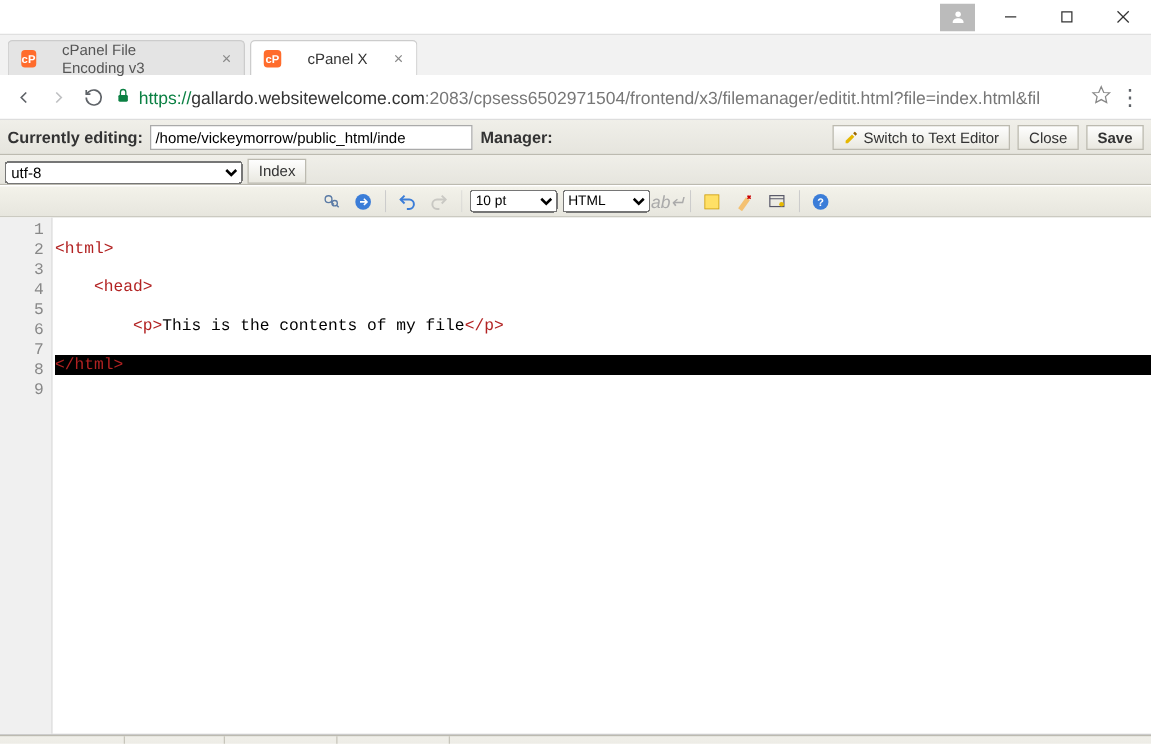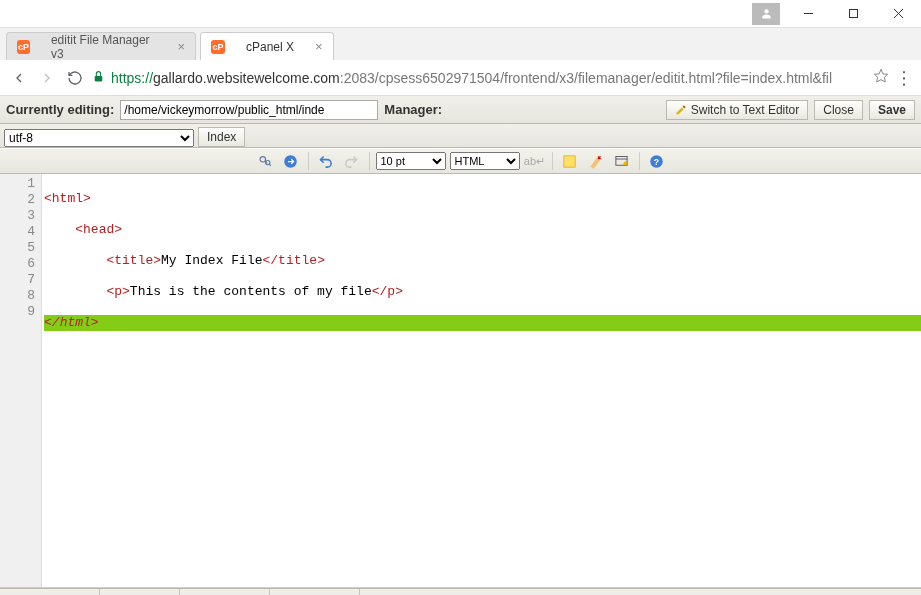--- a/index.html
+++ b/index.html
@@ -47,21 +47,21 @@
 .toolbar select { height: 18px; font-size: 11px; }
 .font-sel { width: 70px; }
 .syntax-sel { width: 70px; }
 
 
 .editor-wrap { display: flex; height: 414px; border-bottom: 1px solid #ccc; background:#fff; }
 .gutter { width: 42px; background: #f0f0f0; border-right: 1px solid #ddd; text-align: right; padding-right: 6px; font-family: "Courier New", monospace; font-size: 13px; color: #888; padding-top: 2px; }
 .gutter div { height: 16px; line-height: 16px; }
 .code { flex: 1; font-family: "Courier New", monospace; font-size: 13px; padding: 2px 0 0 2px; white-space: pre; }
 .code-line { height: 16px; line-height: 16px; }
-.code-line.active { background: #84cc16; font-style: italic; }
+.code-line.active { background: #000000; }
 .attrish { color: #b22222; }
 .txt { color: #000; }
 .ang { color: #b22222; }
 .slash { color: #b22222; }
 
 
 .status { height: 22px; background: linear-gradient(#f0efe9,#e6e5de); display:flex; align-items:center; border-top:1px solid #bcbab0; font-size:12px; color:#333;}
 .status .cell { padding: 0 8px; border-right: 1px solid #c7c5bb; height:100%; display:flex; align-items:center;}
 .status .cell.lbl { width: 100px; }
 .status .cell.val { width: 80px; border-right: 1px solid #c7c5bb; }
@@ -92,21 +92,21 @@
           <line x1="1" y1="1" x2="10" y2="10" stroke="#333" stroke-width="1"></line>
           <line x1="10" y1="1" x2="1" y2="10" stroke="#333" stroke-width="1"></line>
         </svg>
     </div>
   </div>
 </div>
 
 <div class="tabstrip">
   <div class="tab">
     <span class="favicon">cP</span>
-    <span>editit File Manager v3</span>
+    <span>cPanel File Encoding v3</span>
     <span class="close-x">×</span>
   </div>
   <div class="tab active">
     <span class="favicon">cP</span>
     <span>cPanel X</span>
     <span class="close-x">×</span>
   </div>
 </div>
 
 <div class="addrbar">
@@ -197,21 +197,21 @@
         <path d="M20 9H9a6 6 0 0 0 0 12h3"></path>
       </svg>
   </div>
   <div class="tool sep"></div>
   <select class="font-sel">
     <option>10 pt</option>
   </select>
   <select class="syntax-sel">
     <option>HTML</option>
   </select>
-  <div class="tool" style="color:#aaa;font-size:11px;">ab↵</div>
+  <div class="tool" style="color:#aaa;font-size:14px;font-style:italic;">ab↵</div>
   <div class="tool sep"></div>
   <div class="tool">
     <svg width="15" height="15" viewBox="0 0 24 24">
         <rect x="3" y="3" width="18" height="18" fill="#ffe066" stroke="#cc9900"></rect>
       </svg>
   </div>
   <div class="tool">
     <svg width="15" height="15" viewBox="0 0 24 24">
         <path fill="#f4c171" d="M4 20L14 6l5 4-10 14z"></path>
         <path stroke="#c00" stroke-width="2" d="M16 4l4 4M20 4l-4 4"></path>
@@ -241,21 +241,20 @@
     <div>4</div>
     <div>5</div>
     <div>6</div>
     <div>7</div>
     <div>8</div>
     <div>9</div>
   </div>
   <div class="code">
 <div class="code-line"><span class="ang">&lt;</span><span class="attrish">html</span><span class="ang">&gt;</span></div>
 <div class="code-line">    <span class="ang">&lt;</span><span class="attrish">head</span><span class="ang">&gt;</span></div>
-<div class="code-line">        <span class="ang">&lt;</span><span class="attrish">title</span><span class="ang">&gt;</span><span class="txt">My Index File</span><span class="ang">&lt;</span><span class="slash">/</span><span class="attrish">title</span><span class="ang">&gt;</span></div>
 <div class="code-line">        <span class="ang">&lt;</span><span class="attrish">p</span><span class="ang">&gt;</span><span class="txt">This is the contents of my file</span><span class="ang">&lt;</span><span class="slash">/</span><span class="attrish">p</span><span class="ang">&gt;</span></div>
 <div class="code-line active"><span class="ang">&lt;</span><span class="slash">/</span><span class="attrish">html</span><span class="ang">&gt;</span></div>
   </div>
 </div>
 
 <div class="status">
   <div class="cell lbl">Position:</div>
   <div class="cell val">Ln 9, Ch 2</div>
   <div class="cell lbl" style="width:90px">Total:</div>
   <div class="cell" style="border-right:1px solid #c7c5bb; flex:0 0 90px">Ln 9, Ch 159</div>

